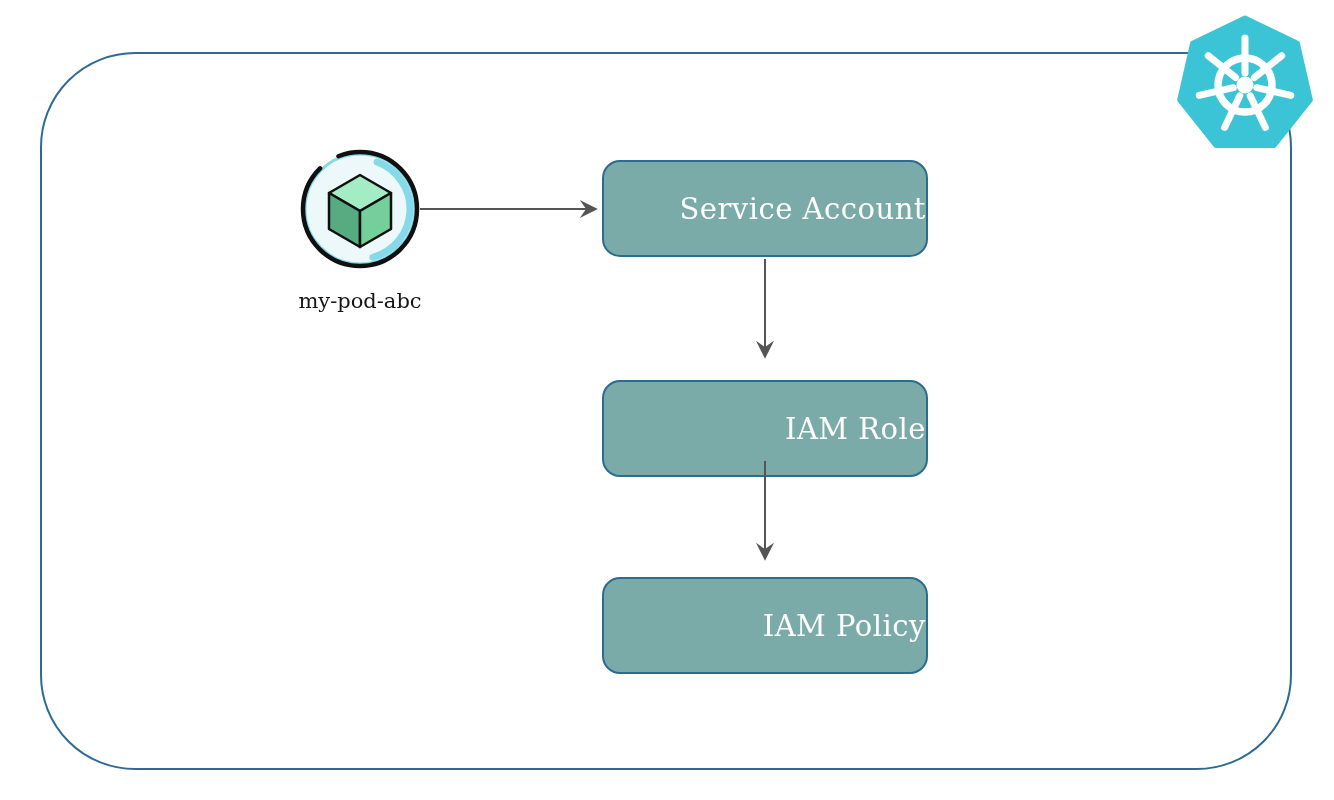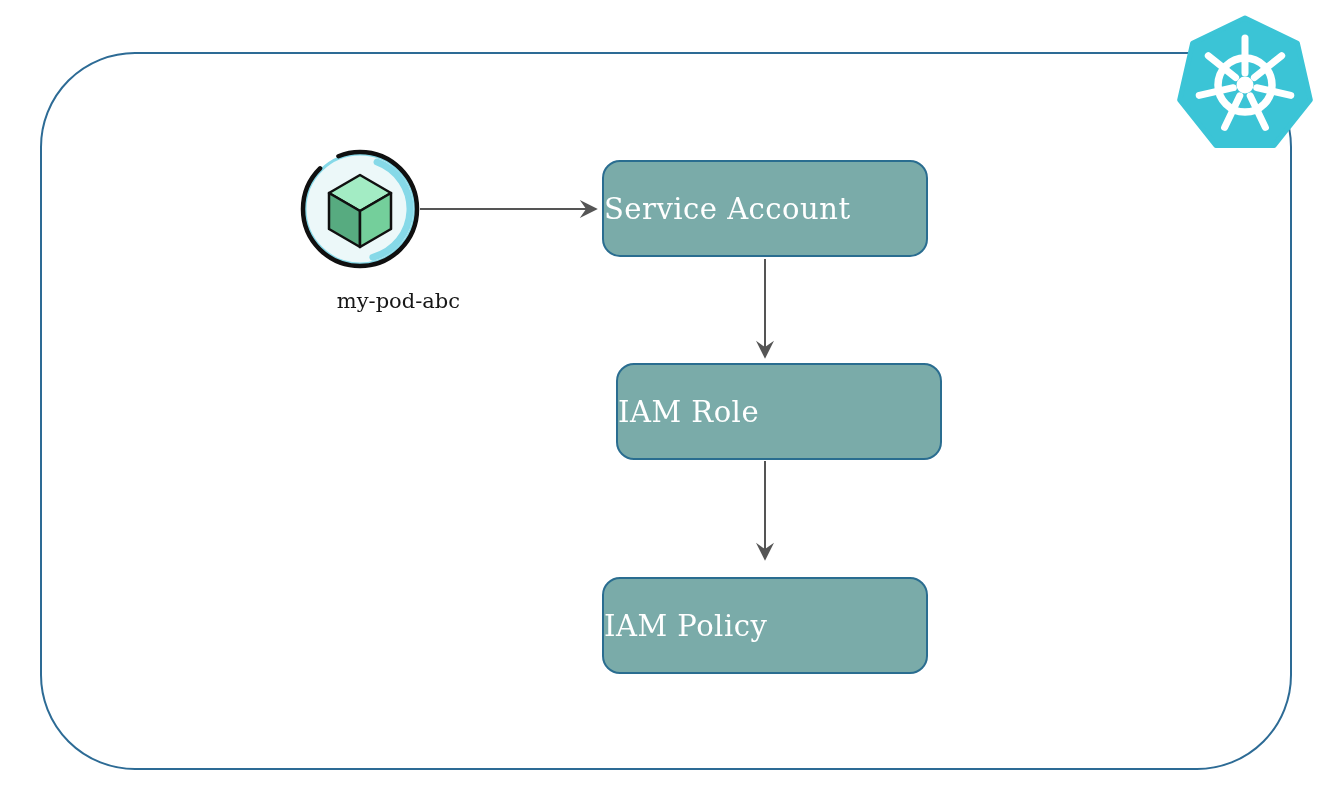--- a/index.html
+++ b/index.html
@@ -36,35 +36,35 @@
     background:transparent;
   }
   .node{
     position:absolute;
     left:602px;
     width:326px;height:97px;
     background:var(--node-fill);
     border:2px solid var(--node-border);
     border-radius:18px;
     box-sizing:border-box;
-    display:flex;align-items:center;justify-content:flex-start;
+    display:flex;align-items:center;justify-content:flex-end;
     color:var(--text-light);
     font-size:29px;
     letter-spacing:0.5px;
   }
   .node-service-account{top:160px;}
-  .node-iam-role{top:363px;margin-left:14px;}
+  .node-iam-role{top:380px;}
   .node-iam-policy{top:577px;}
   .pod-wrap{
     position:absolute;left:296px;top:145px;width:128px;height:170px;
   }
   .pod-icon-svg{position:absolute;left:0;top:0;width:128px;height:128px;}
   .pod-label{
     position:absolute;left:-36px;top:144px;width:200px;
-    text-align:right;
+    text-align:center;
     color:var(--text-dark);
     font-size:21px;
   }
   .arrow-layer{position:absolute;inset:0;width:1334px;height:800px;pointer-events:none;}
   .k8s-logo{position:absolute;left:1170px;top:9px;width:150px;height:150px;}
 </style>
 </head>
 <body>
 
 <div class="canvas">

